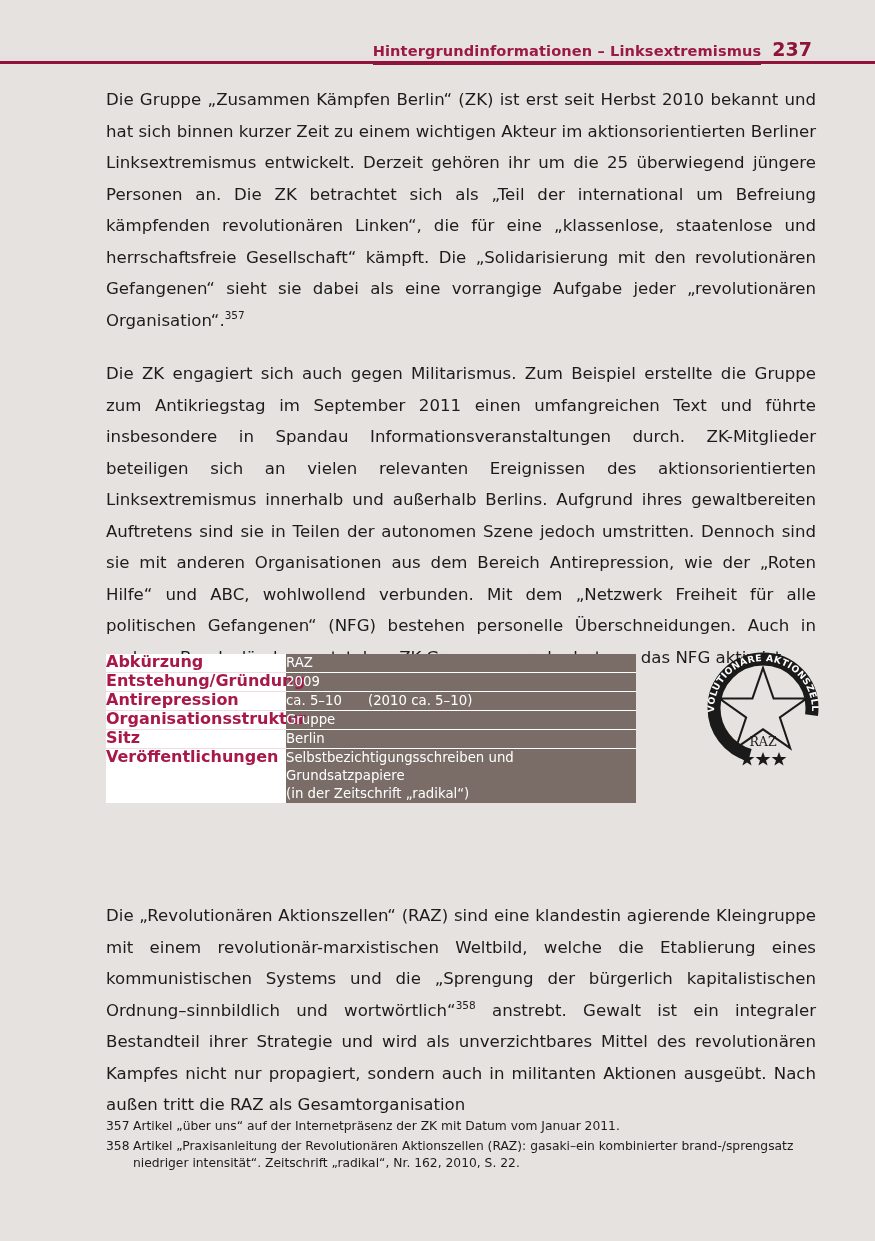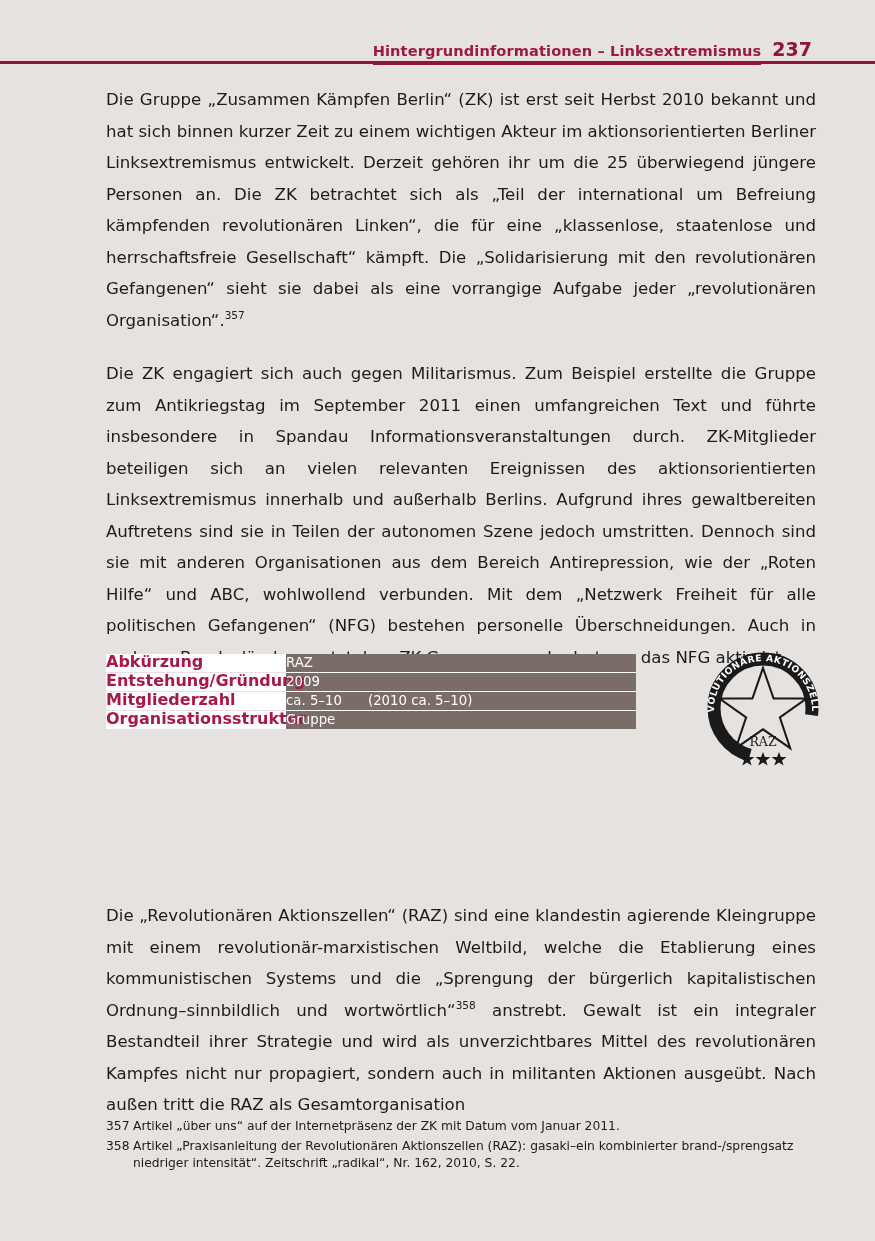--- a/index.html
+++ b/index.html
@@ -209,26 +209,34 @@
       <tbody>
         <tr>
           <td class="lbl">Abkürzung</td>
           <td class="val"><span>RAZ</span></td>
         </tr>
         <tr>
           <td class="lbl">Entstehung/Gründung</td>
           <td class="val"><span>2009</span></td>
         </tr>
         <tr>
-          <td class="lbl">Mitgliederzahl</td>
+          <td class="lbl">Antirepression</td>
           <td class="val"><span>ca. 5–10</span><span class="val-spacer"></span><span>(2010 ca. 5–10)</span></td>
         </tr>
         <tr>
           <td class="lbl">Organisationsstruktur</td>
           <td class="val"><span>Gruppe</span></td>
+        </tr>
+        <tr>
+          <td class="lbl">Sitz</td>
+          <td class="val"><span>Berlin</span></td>
+        </tr>
+        <tr>
+          <td class="lbl">Veröffentlichungen</td>
+          <td class="val"><span>Selbstbezichtigungsschreiben und Grundsatzpapiere</span><br><span>(in der Zeitschrift „radikal“)</span></td>
         </tr>
       </tbody>
     </table>
   </div>
 
   <div class="emblem">
     <svg viewBox="0 0 120 120" width="120" height="120">
       <defs>
         <path id="arcpath" d="M 11,62 A 49,49 0 0 1 109,62" fill="none"></path>
       </defs>

